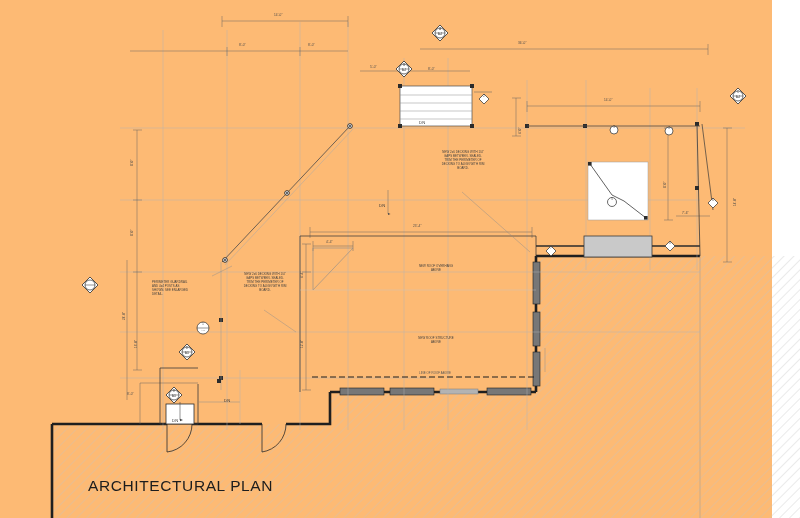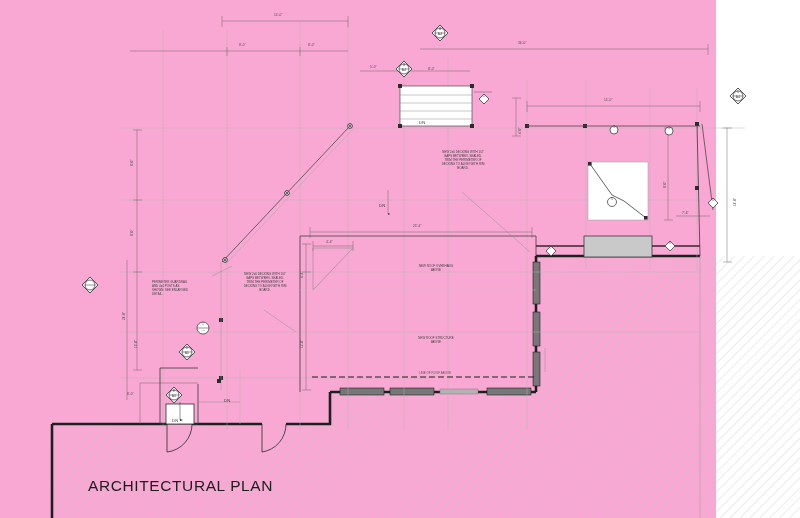--- a/index.html
+++ b/index.html
@@ -1,18 +1,18 @@
 <!DOCTYPE html>
 <html><head>
 <meta charset="utf-8">
 <style>
   html,body{margin:0;padding:0;background:#ffffff;}
   body{width:800px;height:518px;overflow:hidden;
        font-family:"Liberation Sans","DejaVu Sans",sans-serif;color:#1a1a1a;}
-  #sheet{position:relative;width:716px;height:518px;background:#f9a8d4;}
+  #sheet{position:relative;width:772px;height:518px;background:#fdba74;}
   svg#plan{position:absolute;left:0;top:0;width:800px;height:518px;}
   .ttl{position:absolute;left:88px;top:477px;font-size:15.5px;letter-spacing:.6px;
        color:#1d1d1d;white-space:nowrap;}
   .dim{position:absolute;font-size:3.2px;color:#4a4a4a;white-space:nowrap;
        letter-spacing:.1px;transform-origin:center center;}
   .dimv{position:absolute;font-size:3.2px;color:#4a4a4a;white-space:nowrap;
         transform:rotate(-90deg);transform-origin:left top;}
   .note{position:absolute;font-size:2.9px;line-height:1.38;color:#3d3d3d;
         text-align:center;white-space:pre-line;letter-spacing:.05px;}
   .note.l{text-align:left;}

